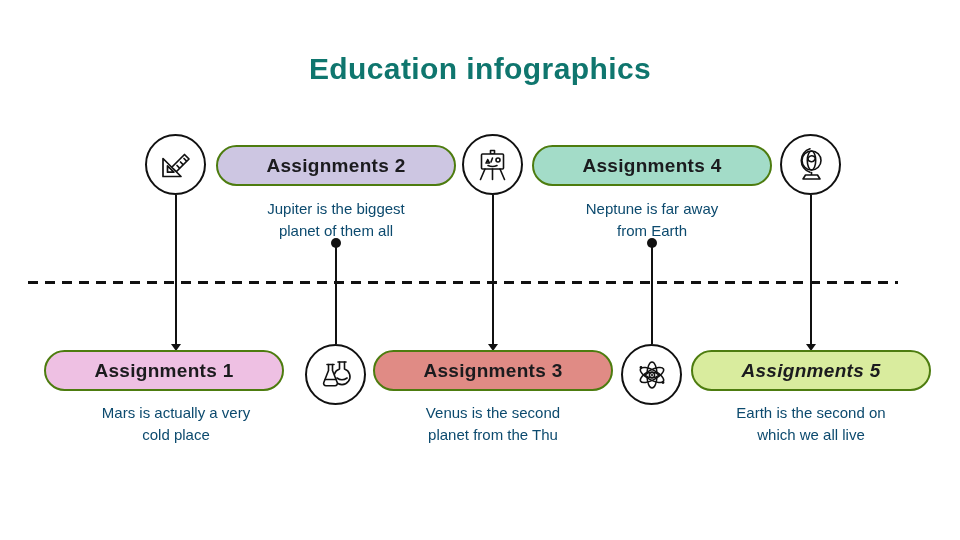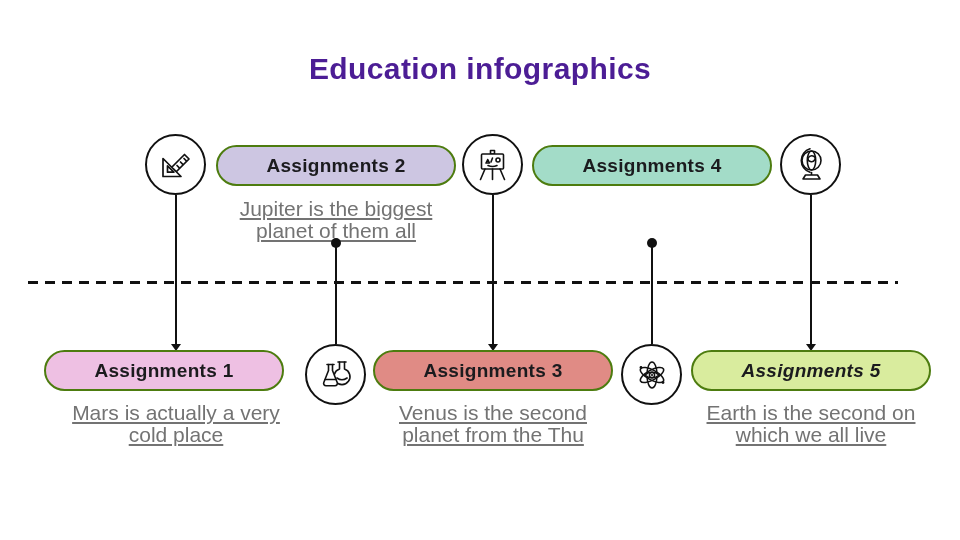--- a/index.html
+++ b/index.html
@@ -1,31 +1,31 @@
 <!DOCTYPE html>
 <html><head>
 <meta charset="utf-8">
 <style>
   html,body{margin:0;padding:0;background:#ffffff;}
   .stage{position:relative;width:960px;height:540px;background:#ffffff;overflow:hidden;
          font-family:"Liberation Sans",sans-serif;}
   .title{position:absolute;top:52px;left:0;width:100%;text-align:center;
-         font-size:30px;font-weight:800;letter-spacing:.4px;color:#4c1d95;}
+         font-size:30px;font-weight:800;letter-spacing:.4px;color:#0f766e;}
   .divider{position:absolute;left:28px;top:281px;width:870px;height:3px;
            background:repeating-linear-gradient(to right,#111 0,#111 10px,transparent 10px,transparent 17px);}
   .circle{position:absolute;width:61px;height:61px;box-sizing:border-box;border:2.5px solid #111;
           border-radius:50%;background:#fff;display:flex;align-items:center;justify-content:center;z-index:3;}
   .pill{position:absolute;width:240px;height:41px;box-sizing:border-box;border:2px solid #4d7c0f;
         border-radius:21px;display:flex;align-items:center;justify-content:center;
         font-size:19px;font-weight:bold;letter-spacing:.3px;color:#1b1b1e;z-index:2;}
   .vline{position:absolute;width:2px;background:#111;z-index:1;}
   .dot{position:absolute;width:10px;height:10px;border-radius:50%;background:#111;z-index:2;}
   .arrow{position:absolute;width:0;height:0;border-left:5px solid transparent;
          border-right:5px solid transparent;border-top:7px solid #111;z-index:2;}
-  .desc{position:absolute;width:260px;text-align:center;font-size:21px;line-height:22px;color:#737373;text-decoration:underline;}
+  .desc{position:absolute;width:260px;text-align:center;font-size:15px;line-height:22px;color:#0c4a6e;}
   svg{display:block;}
 </style>
 </head>
 <body>
 
 <div class="stage">
 
   <div class="title">Education infographics</div>
 
   <div class="divider"></div>
@@ -90,20 +90,24 @@
     <span>Assignments 3</span>
   </div>
   <div class="desc" style="left:363px;top:402px">
     <div>Venus is the second</div>
     <div>planet from the Thu</div>
   </div>
 
   <div class="pill" style="left: 532px; top: 145px; background-color: rgb(163, 220, 200);">
     <span>Assignments 4</span>
   </div>
+  <div class="desc" style="left:522px;top:198px">
+    <div>Neptune is far away</div>
+    <div>from Earth</div>
+  </div>
   <div class="dot" style="left:647px;top:238px"></div>
   <div class="vline" style="left:651px;top:243px;height:101px"></div>
   <div class="circle" style="left:621px;top:344px">
     <svg width="38" height="38" viewBox="0 0 38 38">
       <g fill="none" stroke="#111" stroke-width="1.5">
         <ellipse cx="19" cy="19" rx="13" ry="5" transform="rotate(-28 19 19)"></ellipse>
         <ellipse cx="19" cy="19" rx="13" ry="5" transform="rotate(28 19 19)"></ellipse>
         <ellipse cx="19" cy="19" rx="13" ry="5" transform="rotate(90 19 19)"></ellipse>
         <path d="M12 19 Q19 13 26 19 Q19 25 12 19 Z" fill="#fff"></path>
         <circle cx="19" cy="19" r="2.6"></circle>

